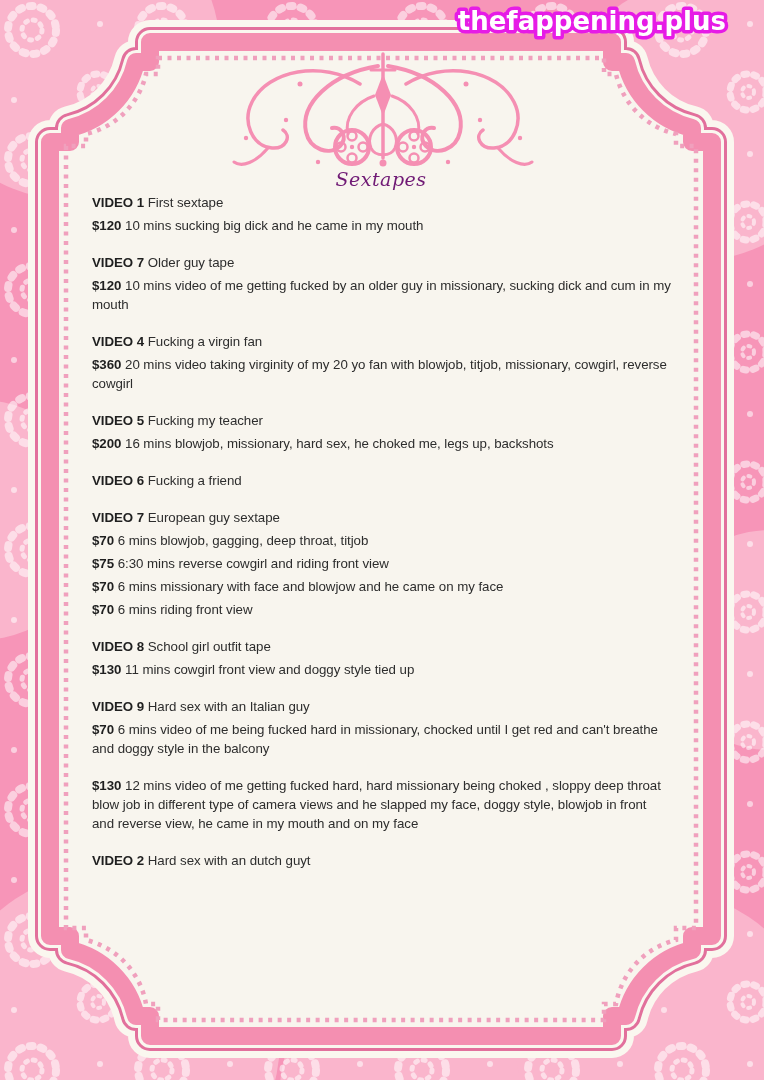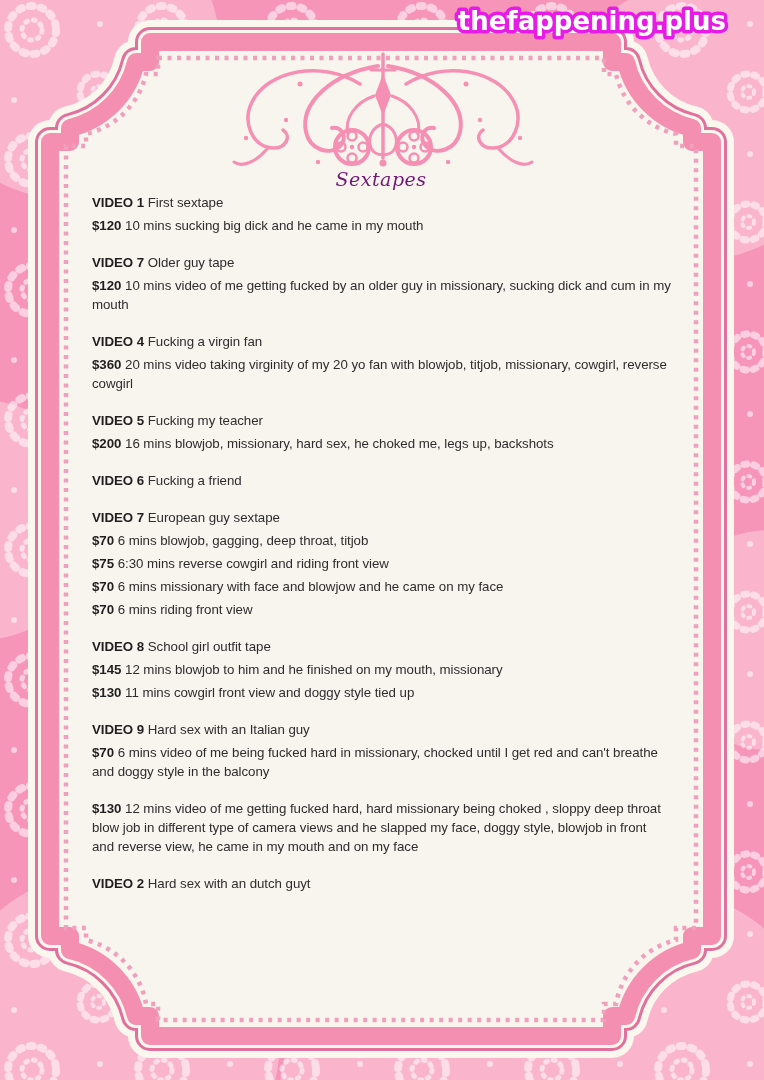--- a/index.html
+++ b/index.html
@@ -119,21 +119,20 @@
       </div>
       <div class="entry">
         <div class="line"><b>VIDEO 7</b> European guy sextape</div>
         <div class="line"><b>$70</b> 6 mins blowjob, gagging, deep throat, titjob</div>
         <div class="line"><b>$75</b> 6:30 mins reverse cowgirl and riding front view</div>
         <div class="line"><b>$70</b> 6 mins missionary with face and blowjow and he came on my face</div>
         <div class="line"><b>$70</b> 6 mins riding front view</div>
       </div>
       <div class="entry">
         <div class="line"><b>VIDEO 8</b> School girl outfit tape</div>
-        <div class="line"><b>$145</b> 12 mins blowjob to him and he finished on my mouth, missionary</div>
         <div class="line"><b>$130</b> 11 mins cowgirl front view and doggy style tied up</div>
       </div>
       <div class="entry">
         <div class="line"><b>VIDEO 9</b> Hard sex with an Italian guy</div>
         <div class="line"><b>$70</b> 6 mins video of me being fucked hard in missionary, chocked until I get red and can't breathe and doggy style in the balcony</div>
       </div>
       <div class="entry">
         <div class="line"><b>$130</b> 12 mins video of me getting fucked hard, hard missionary being choked , sloppy deep throat blow job in different type of camera views and he slapped my face, doggy style, blowjob in front and reverse view, he came in my mouth and on my face</div>
       </div>
       <div class="entry">

